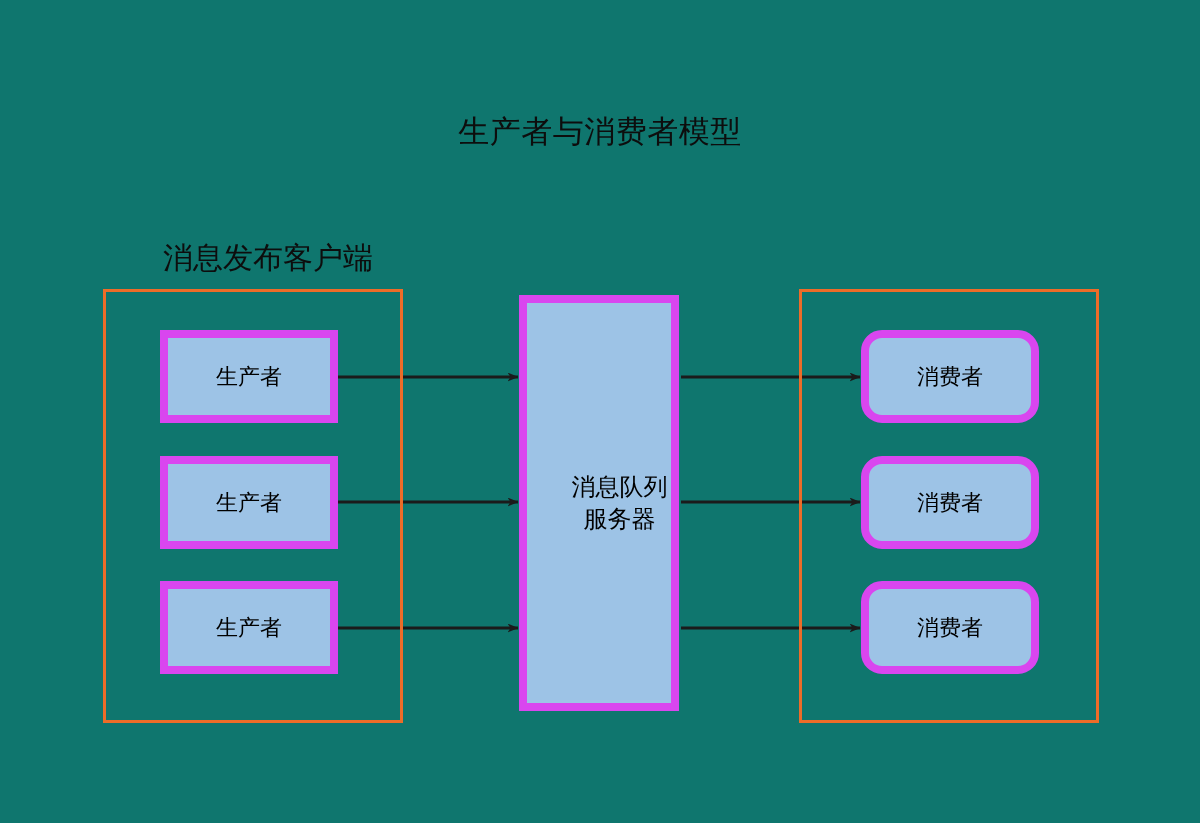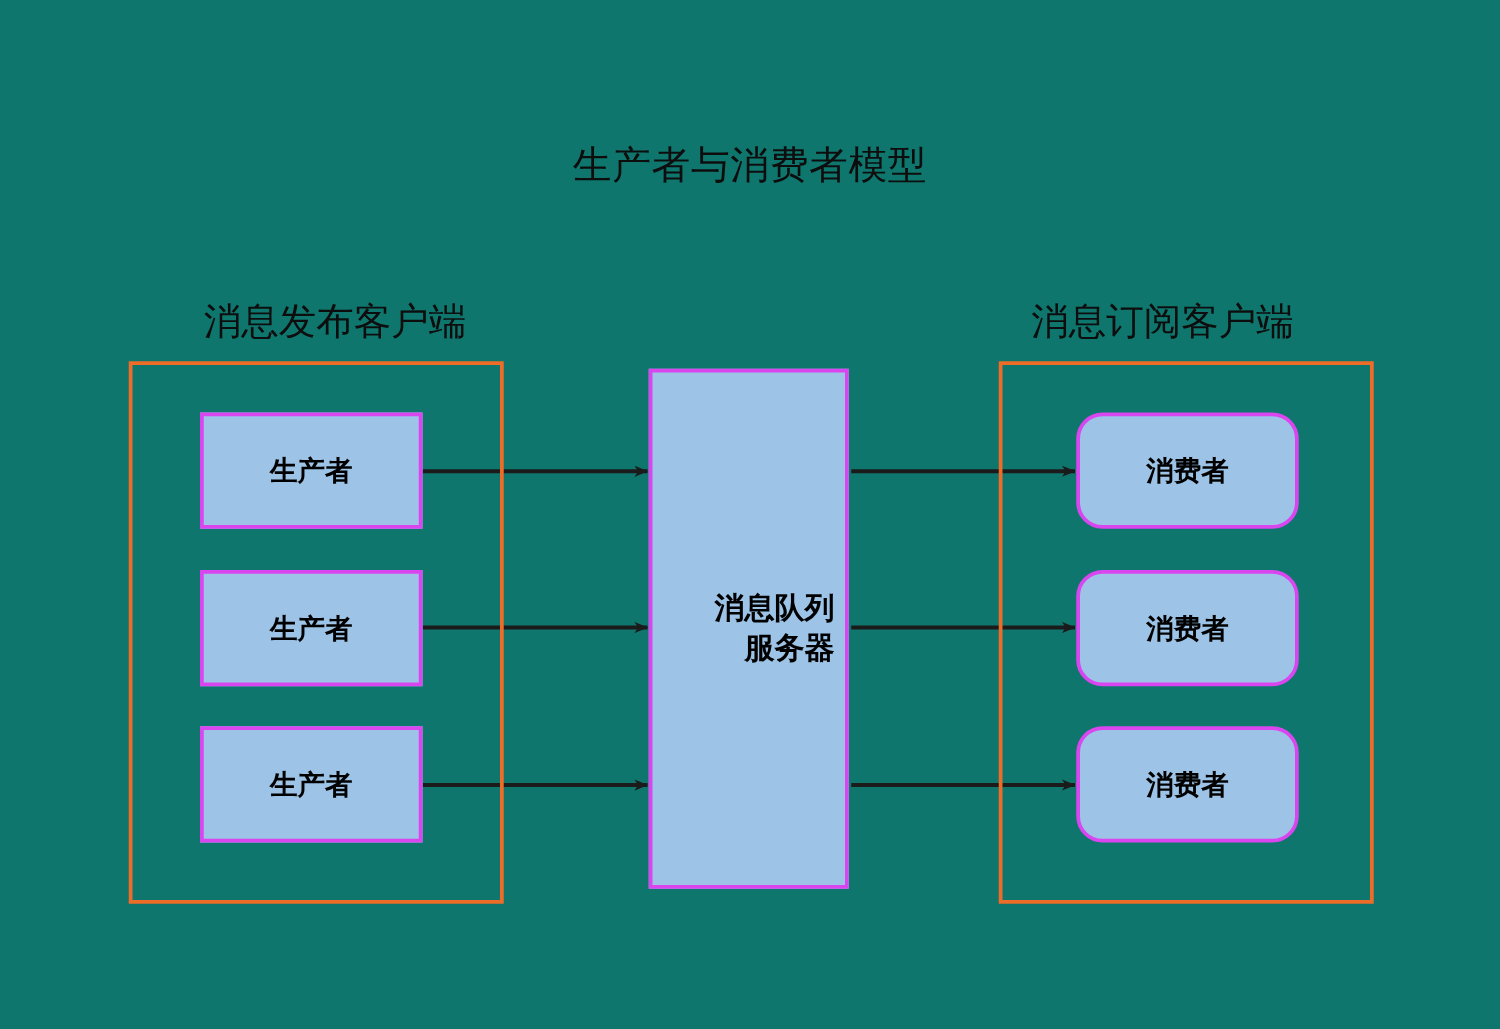--- a/index.html
+++ b/index.html
@@ -67,27 +67,27 @@
     left: 799px;
     top: 289px;
     width: 300px;
     height: 434px;
   }
 
   .node-box {
     position: absolute;
     box-sizing: border-box;
     background: #9DC3E6;
-    border: 3px solid #d946ef;
+    border: 8px solid #d946ef;
     display: flex;
     align-items: center;
     justify-content: center;
-    text-align: right;
+    text-align: center;
     font-size: 22px;
-    font-weight: bold;
+    font-weight: normal;
     color: #000000;
     line-height: 1.35;
     z-index: 3;
   }
 
   .producer-box { left: 160px; width: 178px; height: 93px; }
   .consumer-box { left: 861px; width: 178px; height: 93px; border-radius: 21px; }
   .row-1 { top: 330px; }
   .row-2 { top: 456px; }
   .row-3 { top: 581px; }
@@ -130,21 +130,20 @@
       <line x1="681" y1="502" x2="860" y2="502" stroke="#1B1B1B" stroke-width="3.2" marker-end="url(#arrowhead)"></line>
     </g>
     <g>
       <line x1="681" y1="628" x2="860" y2="628" stroke="#1B1B1B" stroke-width="3.2" marker-end="url(#arrowhead)"></line>
     </g>
   </svg>
 
   <div class="diagram-title">生产者与消费者模型</div>
 
   <div class="group-label" id="label-publisher">消息发布客户端</div>
-  <div class="group-label" id="label-subscriber">消息订阅客户端</div>
 
   <div class="group-box" id="group-publisher"></div>
   <div class="group-box" id="group-subscriber"></div>
 
   <div class="node-box producer-box row-1">生产者</div>
   <div class="node-box producer-box row-2">生产者</div>
   <div class="node-box producer-box row-3">生产者</div>
 
   <div class="node-box" id="queue-box">
     <div>

